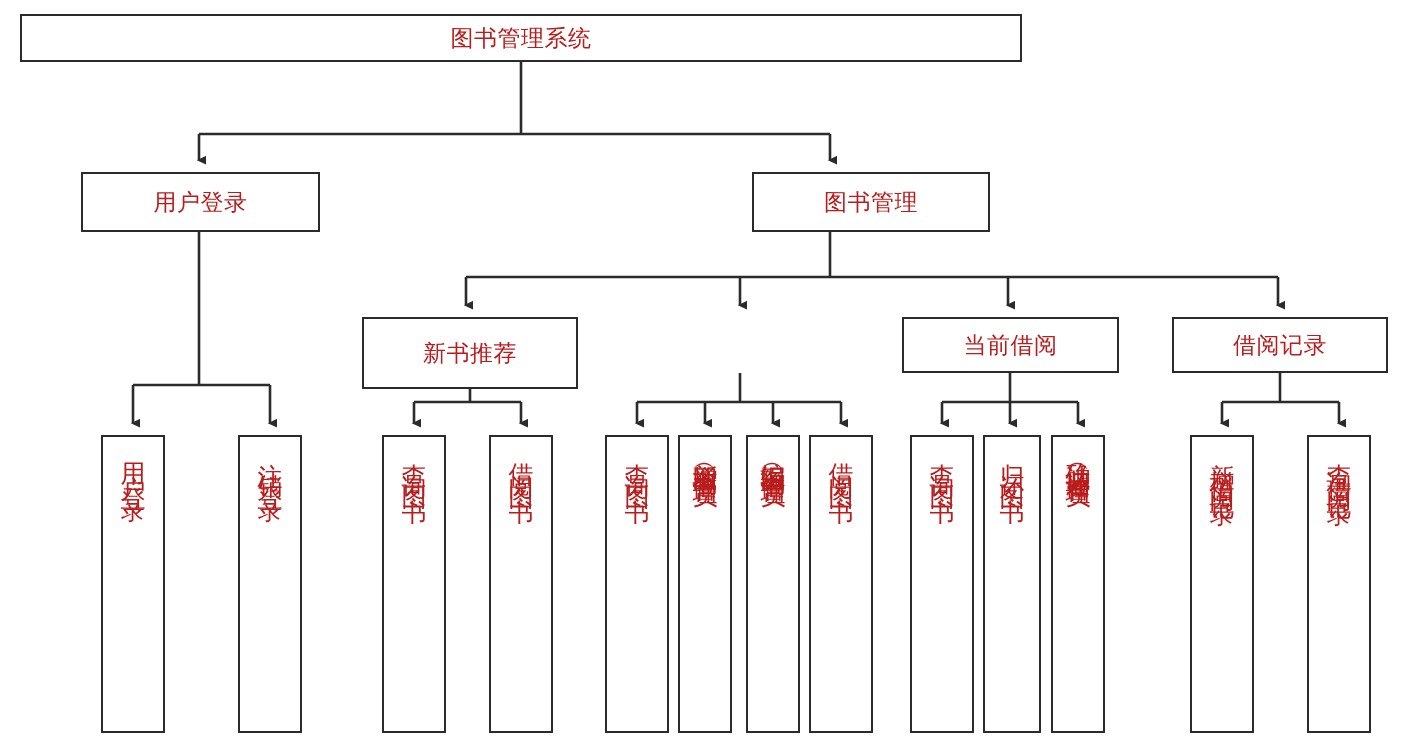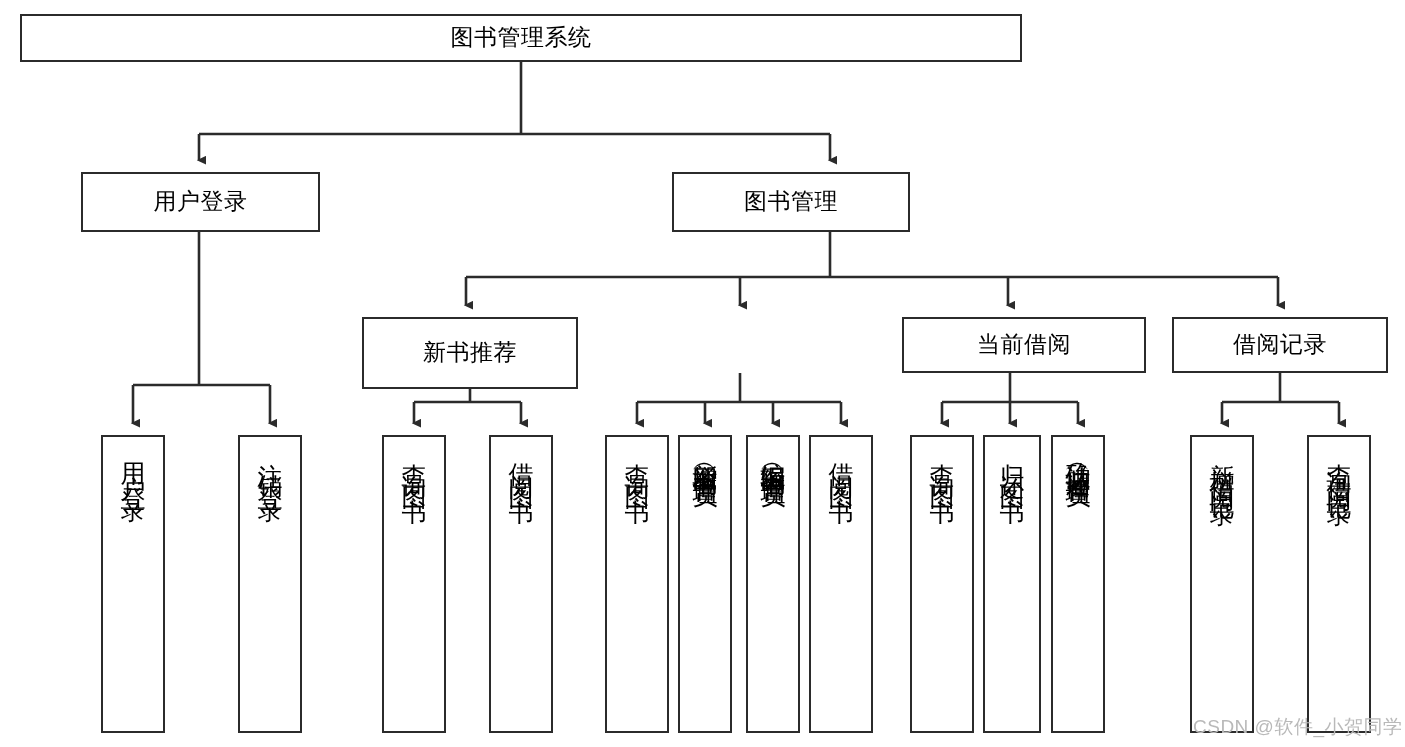--- a/index.html
+++ b/index.html
@@ -27,22 +27,21 @@
     pointer-events: none;
   }
   .node {
     position: absolute;
     box-sizing: border-box;
     background: #ffffff;
     border: 2.5px solid #2b2b2b;
     display: flex;
     align-items: center;
     justify-content: center;
-    color: #000000;
-    font-family: Liberation Serif, serif;
+    color: #b91c1c;
   }
   .node .label {
     display: block;
     text-align: center;
     line-height: 1.22;
     letter-spacing: 0.5px;
   }
   
   .node.horiz .label {
     font-size: 23px;
@@ -141,30 +140,30 @@
   </svg>
 
   <div class="node horiz root" style="left:20px; top:14px; width:1002px; height:48px;">
     <span class="label">图书管理系统</span>
   </div>
 
   <div class="node horiz" style="left:81px; top:172px; width:239px; height:60px;">
     <span class="label">用户登录</span>
   </div>
 
-  <div class="node horiz" style="left:672px; top:172px; width:238px; height:60px;">
+  <div class="node horiz" style="left:752px; top:172px; width:238px; height:60px;">
     <span class="label">图书管理</span>
   </div>
 
   <div class="node horiz" style="left:362px; top:317px; width:216px; height:72px;">
     <span class="label">新书推荐</span>
   </div>
 
 
-  <div class="node horiz" style="left:902px; top:317px; width:244px; height:56px;">
+  <div class="node horiz" style="left:902px; top:317px; width:217px; height:56px;">
     <span class="label">当前借阅</span>
   </div>
 
   <div class="node horiz" style="left:1172px; top:317px; width:216px; height:56px;">
     <span class="label">借阅记录</span>
   </div>
 
   <div class="node vert mid" style="left:101px; top:435px; width:64px; height:298px;">
     <span class="label">用户登录</span>
   </div>
@@ -210,15 +209,14 @@
   </div>
 
   <div class="node vert midlong" style="left:1190px; top:435px; width:64px; height:298px;">
     <span class="label">新增借阅记录</span>
   </div>
 
   <div class="node vert midlong" style="left:1307px; top:435px; width:64px; height:298px;">
     <span class="label">查询借阅记录</span>
   </div>
 
-  <div class="watermark" style="left:1193px; top:714px;">CSDN @软件_小贺同学</div>
 
 </div>
 
 </body></html>

